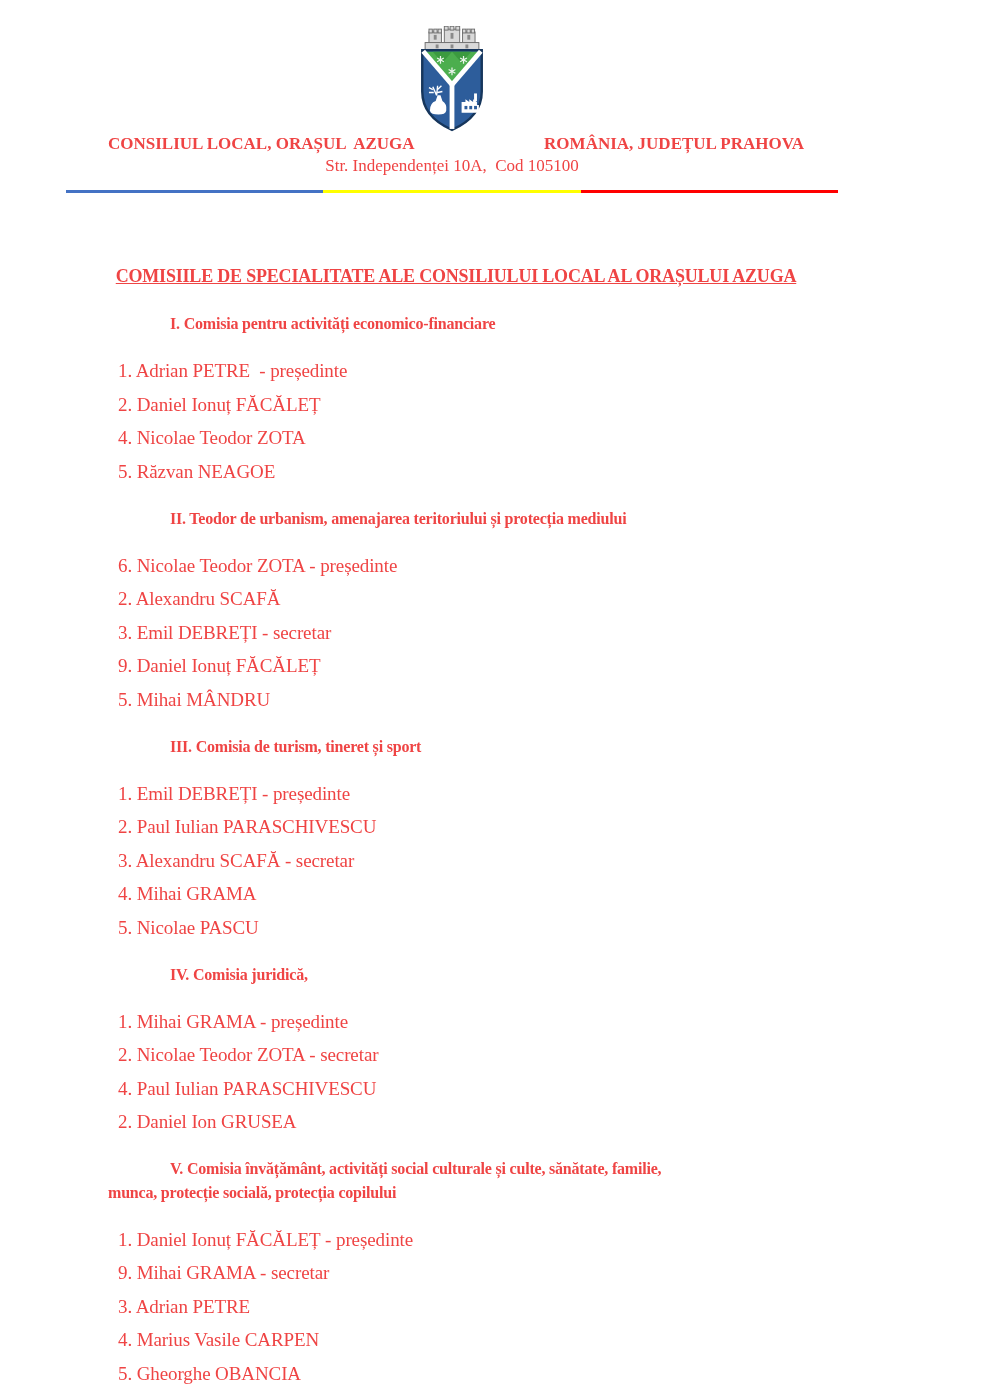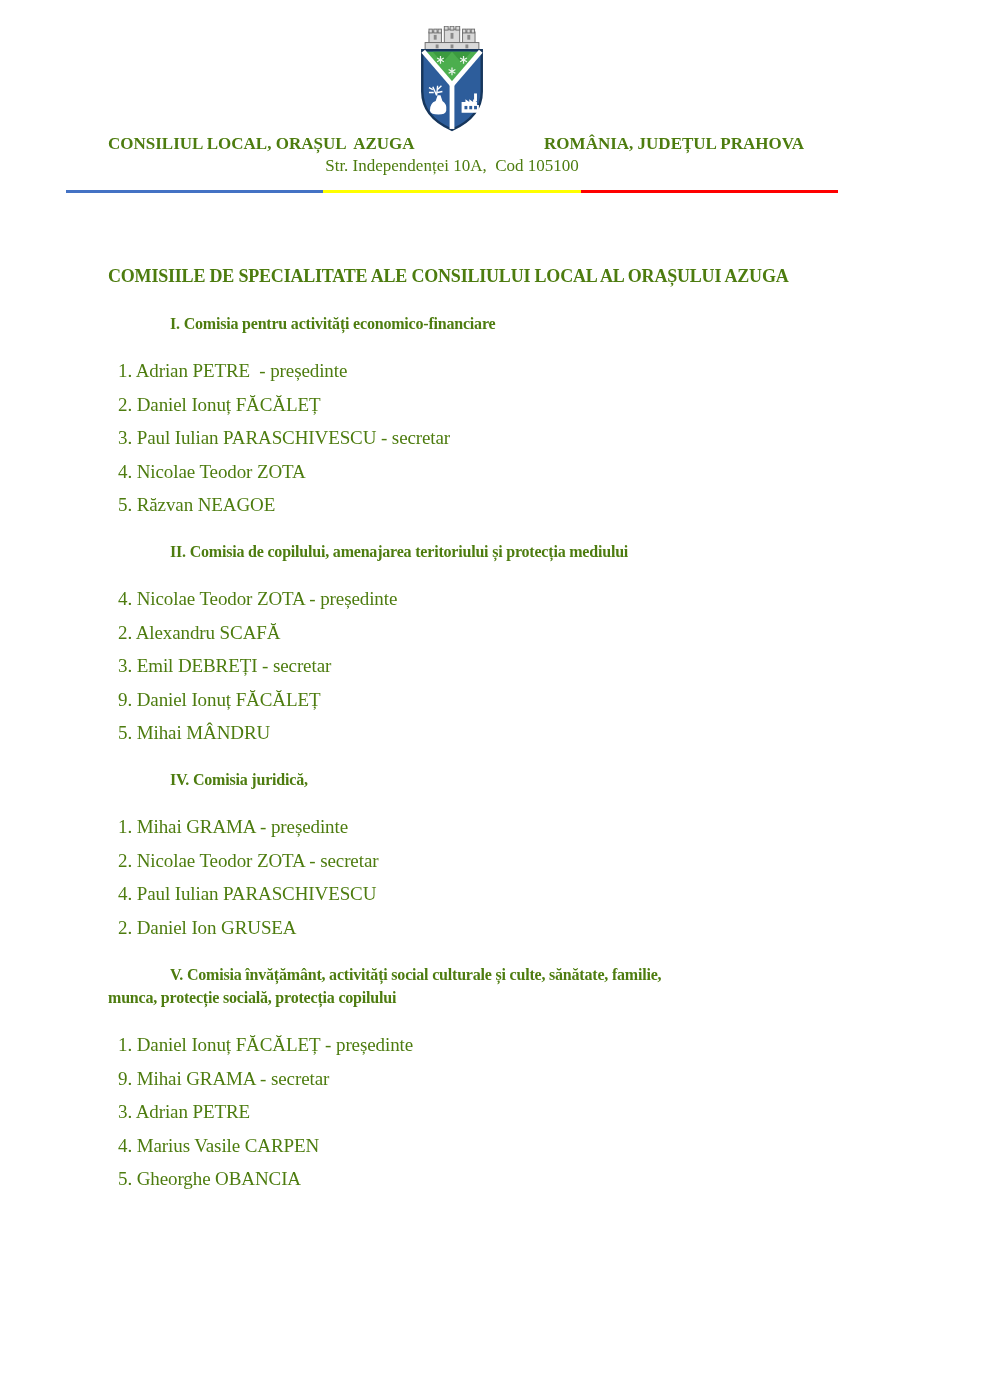--- a/index.html
+++ b/index.html
@@ -1,20 +1,20 @@
 <!DOCTYPE html>
 <html lang="ro"><head>
 <meta charset="utf-8">
 <style>
   html,body{margin:0;padding:0;background:#ffffff;}
   .page{
     position:relative;
     width:904px;height:1400px;
     background:#ffffff;
-    color:#4d7c0f;
+    color:#ef4444;
     font-family:"Liberation Serif","DejaVu Serif",serif;
     overflow:hidden;
     box-sizing:border-box;
   }
   
   .crest-wrap{display:flex;justify-content:center;padding-top:26px;}
   .org-row{
     display:flex;justify-content:space-between;align-items:baseline;
     padding:0 100px 0 108px;margin-top:0;
     font-weight:bold;font-size:17px;white-space:pre;
@@ -26,22 +26,23 @@
     display:flex;width:772px;height:3px;margin:14px auto 0;
   }
   .tricolor .seg{flex:1 1 0;height:100%;}
   
   main{
     padding:0 100px 0 108px;
     font-size:19px;line-height:23.5px;
   }
   h1.doc-title{
     font-size:18px;line-height:23.5px;font-weight:bold;
-    margin:72px 0 0;letter-spacing:-0.2px;
+    text-align:center;margin:72px 0 0;letter-spacing:-0.2px;
     white-space:pre-wrap;
+    text-decoration:underline;
   }
   h2.section-heading{
     font-size:16px;line-height:23.5px;font-weight:bold;
     margin:23.5px 0;text-indent:62px;white-space:pre-wrap;
     letter-spacing:-0.2px;
   }
   .members p{
     margin:10px;white-space:pre-wrap;letter-spacing:-0.1px;
   }
 </style>
@@ -135,37 +136,46 @@
 
   <main>
 
     <h1 class="doc-title">COMISIILE DE SPECIALITATE ALE CONSILIULUI LOCAL AL ORAȘULUI AZUGA</h1>
 
     <section>
       <h2 class="section-heading">I. Comisia pentru activități economico-financiare</h2>
       <div class="members">
         <p>1. Adrian PETRE  - președinte</p>
         <p>2. Daniel Ionuț FĂCĂLEȚ</p>
-        <p>3. Paul Iulian PARASCHIVESCU - secretar</p>
         <p>4. Nicolae Teodor ZOTA</p>
         <p>5. Răzvan NEAGOE</p>
       </div>
     </section>
 
     <section>
-      <h2 class="section-heading">II. Comisia de copilului, amenajarea teritoriului și protecția mediului</h2>
+      <h2 class="section-heading">II. Teodor de urbanism, amenajarea teritoriului și protecția mediului</h2>
       <div class="members">
-        <p>4. Nicolae Teodor ZOTA - președinte</p>
+        <p>6. Nicolae Teodor ZOTA - președinte</p>
         <p>2. Alexandru SCAFĂ</p>
         <p>3. Emil DEBREȚI - secretar</p>
         <p>9. Daniel Ionuț FĂCĂLEȚ</p>
         <p>5. Mihai MÂNDRU</p>
       </div>
     </section>
 
+    <section>
+      <h2 class="section-heading">III. Comisia de turism, tineret și sport</h2>
+      <div class="members">
+        <p>1. Emil DEBREȚI - președinte</p>
+        <p>2. Paul Iulian PARASCHIVESCU</p>
+        <p>3. Alexandru SCAFĂ - secretar</p>
+        <p>4. Mihai GRAMA</p>
+        <p>5. Nicolae PASCU</p>
+      </div>
+    </section>
 
     <section>
       <h2 class="section-heading">IV. Comisia juridică,</h2>
       <div class="members">
         <p>1. Mihai GRAMA - președinte</p>
         <p>2. Nicolae Teodor ZOTA - secretar</p>
         <p>4. Paul Iulian PARASCHIVESCU</p>
         <p>2. Daniel Ion GRUSEA</p>
       </div>
     </section>

